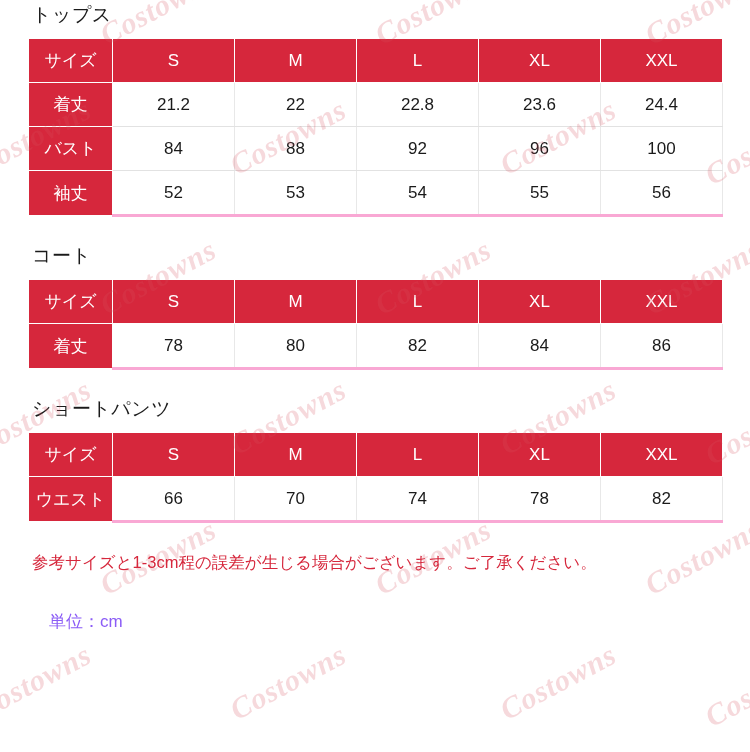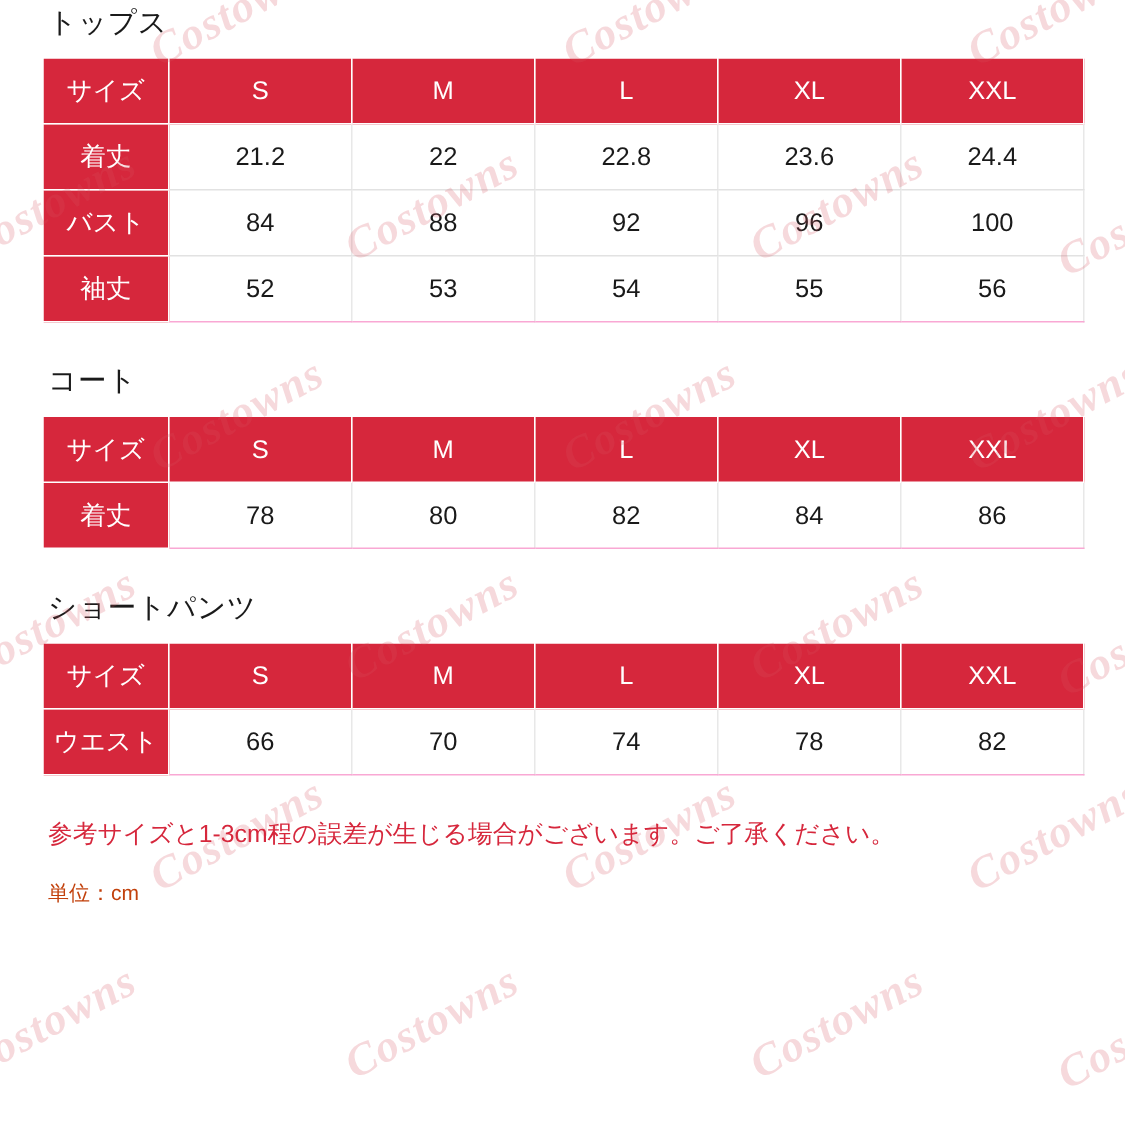--- a/index.html
+++ b/index.html
@@ -92,42 +92,42 @@
   .cell {
     background: rgba(255,255,255,0.0);
     color: #1a1a1a;
   }
   tr.datarow td.cell {
     border-top: 1px solid #e2e2e2;
     border-bottom: 1px solid #e2e2e2;
     border-left: 1px solid #e8e8e8;
     border-right: 1px solid #e8e8e8;
   }
-  tr.datarow:last-child td.cell { border-bottom: 1px solid #f9a8d4; }
+  tr.datarow:last-child td.cell { border-bottom: 3px solid #f9a8d4; }
 
   col.c-label { width: 84px; }
   col.c-data  { width: 122px; }
 
   .notes {
     padding-top: 30px;
     padding-left: 4px;
     position: relative;
     z-index: 6;
   }
   .note-line {
     color: #d6273c;
     font-size: 16.5px;
     line-height: 1.1;
     margin: 0;
     letter-spacing: 0px;
   }
   .note-unit {
-    color: #c2410c;
-    font-size: 14px;
-    margin: 0;
+    color: #8b5cf6;
+    font-size: 17px;
+    margin: 17px;
     padding-top: 22px;
   }
 </style>
 </head>
 <body>
 
 <div class="page">
 
   <div class="watermarks">
       <span class="wm" style="left: 95px; top: -10px;">Costowns</span>

